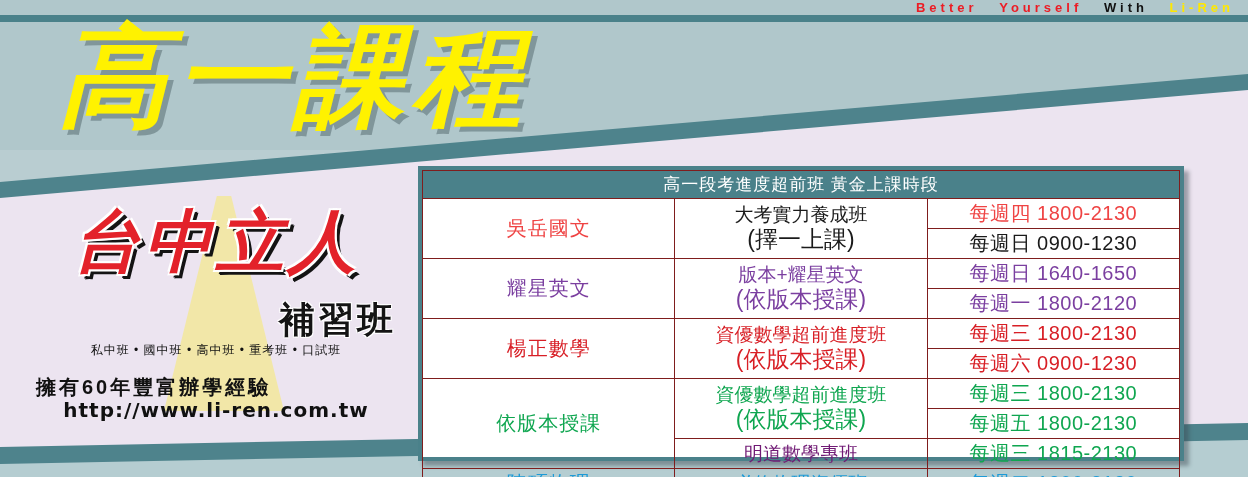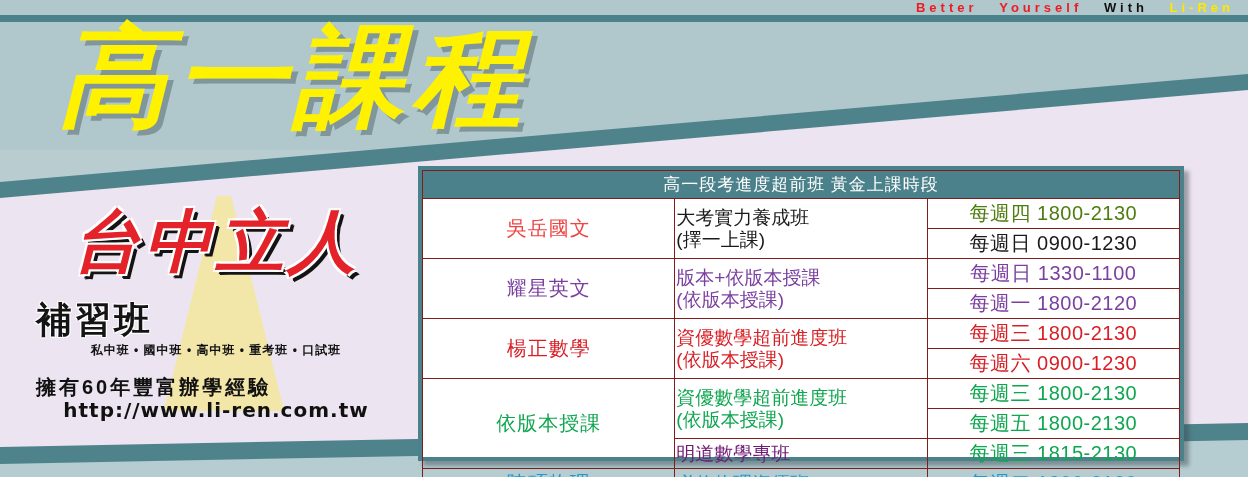--- a/index.html
+++ b/index.html
@@ -80,28 +80,28 @@
     text-align:center;white-space:nowrap;
     font-family:"DejaVu Serif","Liberation Serif",serif;
     font-size:68px;font-weight:bold;font-style:italic;
     color:#e3222a;letter-spacing:4px;line-height:1.05;
     text-shadow:
       -2px -2px 0 #ffffff, 2px -2px 0 #ffffff,
       -2px 2px 0 #ffffff, 2px 2px 0 #ffffff,
       4px 4px 0 #141414, 5px 5px 0 #141414;
   }
   .logo-sub{
-    position:absolute;left:0;top:100px;width:360px;text-align:left;
+    position:absolute;left:0;top:100px;width:360px;text-align:right;
     font-family:"DejaVu Serif","Liberation Serif",serif;
     font-size:36px;font-weight:bold;color:#141414;letter-spacing:3px;
     text-shadow:-1px -1px 0 #fff,1px -1px 0 #fff,-1px 1px 0 #fff,1px 1px 0 #fff;
   }
   .logo-classes{
     position:absolute;left:0;top:146px;width:360px;text-align:center;
-    font-size:12px;font-weight:bold;color:#111;letter-spacing:1px;white-space:nowrap;
+    font-size:12px;font-weight:normal;color:#111;letter-spacing:1px;white-space:nowrap;
   }
   .logo-exp{
     position:absolute;left:0;top:178px;width:360px;text-align:left;
     font-size:20px;font-weight:bold;color:#111;letter-spacing:3px;white-space:nowrap;
   }
   .logo-url{
     position:absolute;left:0;top:202px;width:360px;text-align:center;
     font-size:20px;font-weight:bold;color:#111;letter-spacing:1px;white-space:nowrap;
     font-family:"DejaVu Sans","Liberation Sans",sans-serif;
   }
@@ -113,23 +113,23 @@
     box-shadow:5px 5px 4px rgba(60,70,80,.45);
   }
   table.sched{width:100%;height:100%;border-collapse:collapse;table-layout:fixed;}
   table.sched td{border:1px solid #7f1d1d;}
   .thead td{
     background:#4a818a;color:#ffffff;text-align:center;
     font-size:17px;font-weight:normal;letter-spacing:1px;
     height:25px;border:0;
   }
   .c-teacher{width:148px;text-align:center;font-size:20px;letter-spacing:1px;}
-  .c-course{width:256px;font-size:19px;line-height:1.15;}
+  .c-course{width:256px;text-align:center;font-size:19px;line-height:1.15;}
   .c-time{text-align:center;font-size:20px;letter-spacing:.5px;}
-  .course-sub{font-size:19px;display:block;}
+  .course-sub{font-size:23px;display:block;}
   td{vertical-align:middle;}
 </style>
 </head>
 <body>
 
 <div class="poster">
 
   <div class="bg-top"></div>
   <div class="bg-lavender"></div>
   <div class="bg-bottom"></div>
@@ -163,35 +163,35 @@
         </tr>
 
         <tr>
           <td class="c-teacher" rowspan="2" style="color: #ef4444;">
             <span>吳岳國文</span>
           </td>
           <td class="c-course" rowspan="2" style="color: rgb(26, 26, 26);">
             <span>大考實力養成班</span>
             <span class="course-sub">(擇一上課)</span>
           </td>
-          <td class="c-time" style="color: #4d7c0f;">每週四 1800-2130</td>
+          <td class="c-time" style="color: #ef4444;">每週四 1800-2130</td>
         </tr>
         <tr>
           <td class="c-time" style="color: rgb(26, 26, 26);">每週日 0900-1230</td>
         </tr>
 
         <tr>
           <td class="c-teacher" rowspan="2" style="color: rgb(123, 63, 160);">
             <span>耀星英文</span>
           </td>
           <td class="c-course" rowspan="2" style="color: rgb(123, 63, 160);">
-            <span>版本+依版本授課</span>
+            <span>版本+耀星英文</span>
             <span class="course-sub">(依版本授課)</span>
           </td>
-          <td class="c-time" style="color: rgb(123, 63, 160);">每週日 1330-1100</td>
+          <td class="c-time" style="color: rgb(123, 63, 160);">每週日 1640-1650</td>
         </tr>
         <tr>
           <td class="c-time" style="color: rgb(123, 63, 160);">每週一 1800-2120</td>
         </tr>
 
         <tr>
           <td class="c-teacher" rowspan="2" style="color: rgb(216, 31, 38);">
             <span>楊正數學</span>
           </td>
           <td class="c-course" rowspan="2" style="color: rgb(216, 31, 38);">

